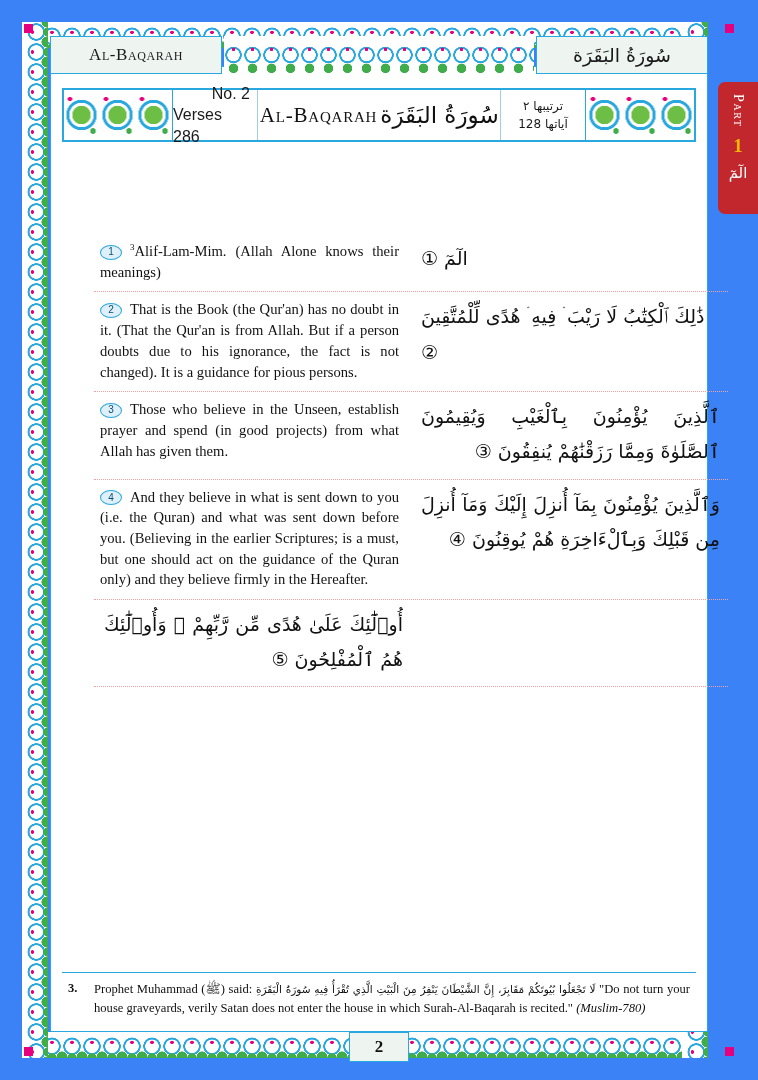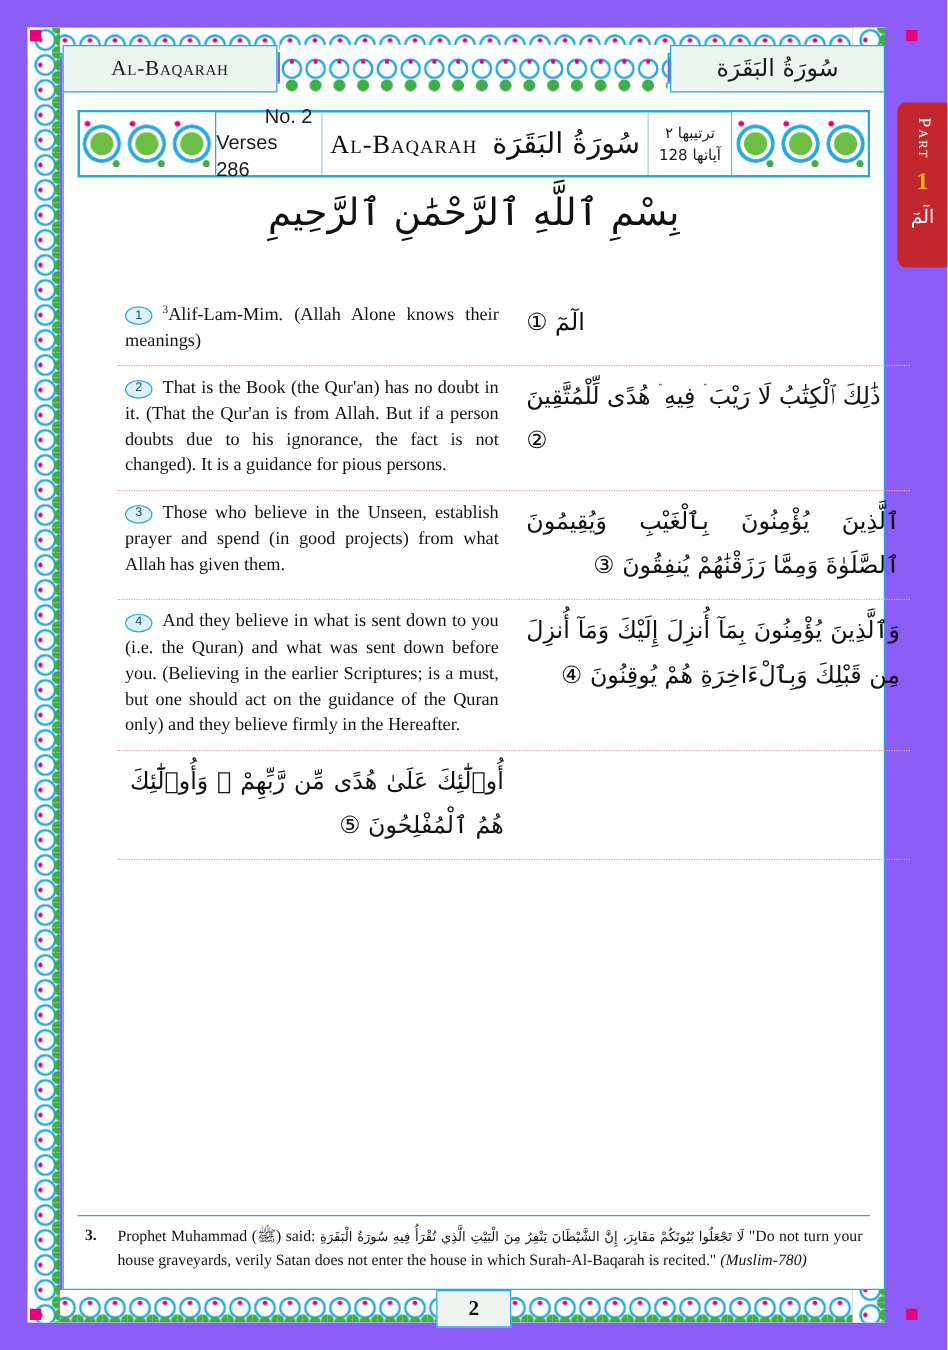--- a/index.html
+++ b/index.html
@@ -10,21 +10,21 @@
     background: #ffffff;
     font-family: "Liberation Serif", serif;
     overflow: hidden;
   }
 
   
   #page {
     position: relative;
     width: 758px;
     height: 1080px;
-    background: #8b5cf6;
+    background: #3b82f6;
   }
 
   
   .border-band {
     position: absolute;
     background-repeat: repeat;
   }
   
   .orn-h {
     height: 26px;
@@ -146,21 +146,21 @@
     font-size: 21px; font-variant: small-caps;
     letter-spacing: 0.8px; color: #111111;
   }
   #bar-arabic {
     flex: 1;
     display: flex; align-items: center; justify-content: center;
     font-family: "DejaVu Sans", sans-serif;
     font-size: 23px; color: #111111; direction: rtl;
   }
   #bar-meta {
-    width: 68px;
+    width: 86px;
     border-left: 1.5px solid #9fcfe8;
     border-right: 1.5px solid #29a7df;
     display: flex; flex-direction: column;
     align-items: center; justify-content: center;
     font-family: "DejaVu Sans", sans-serif;
     font-size: 12px; line-height: 1.5; color: #1a1a1a; direction: rtl;
   }
 
   
   #part-tab {
@@ -342,21 +342,20 @@
     <div class="bar-orn" id="bar-orn-right"></div>
   </div>
 
   <div id="part-tab">
     <span id="part-word">Part</span>
     <span id="part-number">1</span>
     <span id="part-arabic">الٓمٓ</span>
   </div>
 
   <div id="basmala-block">
-    <div id="basmala-ar">بِسْمِ ٱللَّهِ ٱلرَّحْمَٰنِ ٱلرَّحِيمِ</div>
   </div>
 
   <div id="verses">
 
     <div class="verse-row">
       <div class="verse-en"><span class="v-num">1</span><span class="fn-sup">3</span><span>Alif-Lam-Mim. (Allah Alone knows their meanings)</span></div>
       <div class="verse-ar center">الٓمٓ ①</div>
     </div>
 
     <div class="verse-row">

